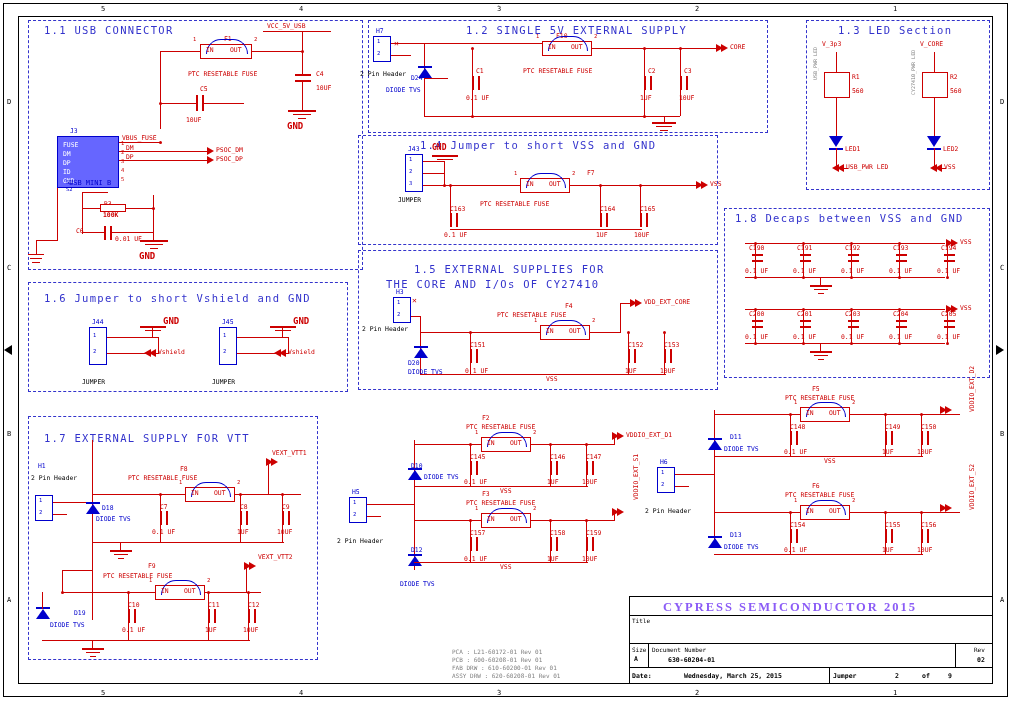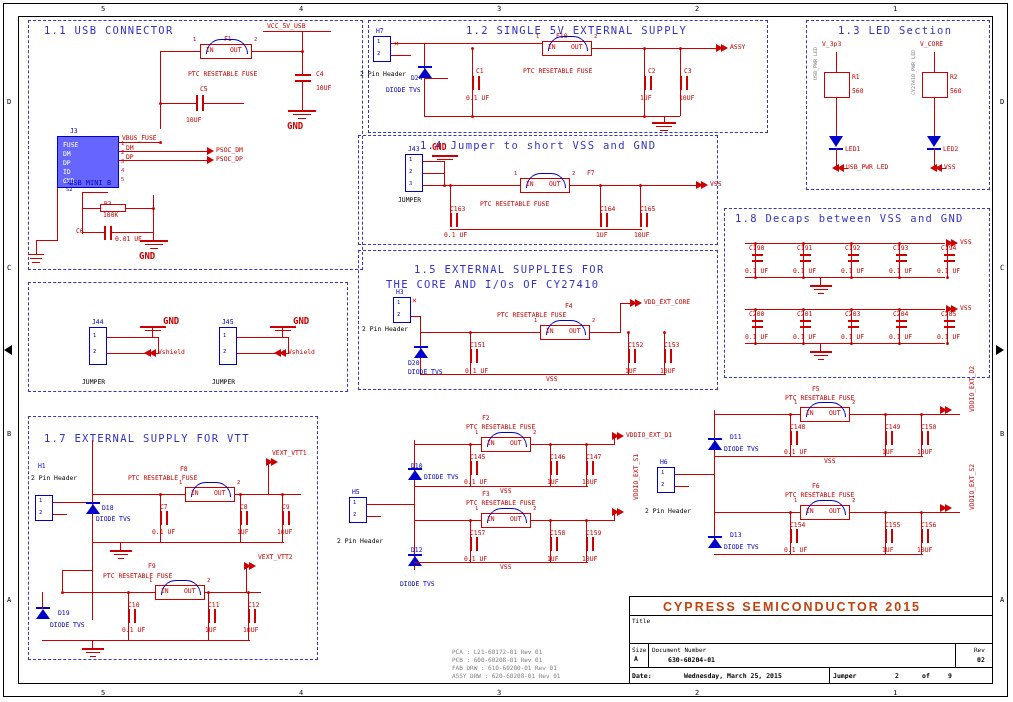--- a/index.html
+++ b/index.html
@@ -21,21 +21,21 @@
   .lblk{font-size:6.4px;color:#000;font-family:"DejaVu Sans Mono",monospace;white-space:nowrap;}
   .pin{font-size:5.4px;color:#cc0000;font-family:"DejaVu Sans Mono",monospace;}
   .pinb{font-size:5.4px;color:#0000cc;font-family:"DejaVu Sans Mono",monospace;}
   .node{width:3px;height:3px;border-radius:50%;background:#cc0000;}
   .rect-b{border:1px solid #0000cc;box-sizing:border-box;background:#ffffff;}
   .rect-r{border:1px solid #cc0000;box-sizing:border-box;background:#ffffff;}
   .connblue{border:1px solid #0000cc;box-sizing:border-box;background:#6666ff;}
   
   .tb{border:1px solid #000;box-sizing:border-box;background:#fff;}
   .tb-t{font-family:"DejaVu Sans Mono",monospace;font-size:6px;color:#000;}
-  .tb-big{font-family:Liberation Sans, sans-serif;font-size:12.5px;letter-spacing:2px;color:#c2410c;font-weight:bold;}
+  .tb-big{font-family:Liberation Serif, serif;font-size:12.5px;letter-spacing:2px;color:#8b5cf6;font-weight:bold;}
   .tb-mid{font-family:"DejaVu Sans Mono",monospace;font-size:10px;color:#000;font-weight:bold;}
   .tb-sm{font-family:"DejaVu Sans Mono",monospace;font-size:6.5px;color:#000;font-weight:bold;}
   .notes{font-family:"DejaVu Sans Mono",monospace;font-size:6px;color:#808080;line-height:8px;white-space:pre;}
   .gndtxt{font-size:9px;color:#cc0000;font-family:"DejaVu Sans Mono",monospace;font-weight:bold;}
 </style>
 </head>
 <body>
 
 <div id="sheet">
 
@@ -130,21 +130,21 @@
   <div class="abs w" style="left:119px;top:151px;width:88px;height:1px;"></div>
   <div class="abs w" style="left:119px;top:160px;width:88px;height:1px;"></div>
   <div class="abs lbl" style="left:126px;top:144px;">DM</div>
   <div class="abs lbl" style="left:126px;top:153px;">DP</div>
   <div class="abs" style="left:207px;top:147px;width:0;height:0;border-top:4px solid transparent;border-bottom:4px solid transparent;border-left:7px solid #cc0000;"></div>
   <div class="abs" style="left:207px;top:156px;width:0;height:0;border-top:4px solid transparent;border-bottom:4px solid transparent;border-left:7px solid #cc0000;"></div>
   <div class="abs lbl" style="left:216px;top:146px;">PSOC_DM</div>
   <div class="abs lbl" style="left:216px;top:155px;">PSOC_DP</div>
 
   <div class="abs lbl" style="left:104px;top:200px;">R3</div>
-  <div class="abs lbl" style="left:103px;top:211px;">100K</div>
+  <div class="abs lbl" style="left:103px;top:211px;font-weight:bold;">100K</div>
   <div class="abs rect-r" style="left:100px;top:204px;width:26px;height:8px;"></div>
   <div class="abs w" style="left:82px;top:208px;width:18px;height:1px;"></div>
   <div class="abs w" style="left:126px;top:208px;width:28px;height:1px;"></div>
   <div class="abs w" style="left:82px;top:192px;width:1px;height:16px;"></div>
   <div class="abs w" style="left:82px;top:192px;width:26px;height:1px;"></div>
   <div class="abs w" style="left:153px;top:195px;width:1px;height:45px;"></div>
   <div class="abs node" style="left:152px;top:207px;"></div>
   <div class="abs lbl" style="left:76px;top:227px;">C6</div>
   <div class="abs lbl" style="left:115px;top:235px;">0.01 UF</div>
   <div class="abs w" style="left:104px;top:226px;width:1.6px;height:14px;"></div>
@@ -189,21 +189,21 @@
   <div class="abs lbl" style="left:523px;top:67px;">PTC RESETABLE FUSE</div>
   <div class="abs rect-r" style="left:542px;top:41px;width:50px;height:15px;"></div>
   <div class="abs" style="left:548px;top:36px;width:38px;height:14px;border:1.3px solid #0000cc;border-bottom:none;border-radius:20px 20px 0 0;"></div>
   <div class="abs pin" style="left:536px;top:33px;">1</div>
   <div class="abs pin" style="left:594px;top:33px;">2</div>
   <div class="abs lbl" style="left:548px;top:43px;">IN</div>
   <div class="abs lbl" style="left:571px;top:43px;">OUT</div>
   <div class="abs w" style="left:592px;top:48px;width:124px;height:1px;"></div>
   <div class="abs" style="left:716px;top:44px;width:0;height:0;border-top:4px solid transparent;border-bottom:4px solid transparent;border-left:7px solid #cc0000;"></div>
   <div class="abs" style="left:721px;top:44px;width:0;height:0;border-top:4px solid transparent;border-bottom:4px solid transparent;border-left:7px solid #cc0000;"></div>
-  <div class="abs lbl" style="left:730px;top:43px;">ASSY</div>
+  <div class="abs lbl" style="left:730px;top:43px;">CORE</div>
 
   <div class="abs lbl" style="left:476px;top:67px;">C1</div>
   <div class="abs lbl" style="left:466px;top:94px;">0.1 UF</div>
   <div class="abs w" style="left:472px;top:76px;width:1.6px;height:14px;"></div>
   <div class="abs w" style="left:478px;top:76px;width:1.6px;height:14px;"></div>
   <div class="abs w" style="left:472px;top:48px;width:1px;height:28px;"></div>
   <div class="abs node" style="left:471px;top:47px;"></div>
   <div class="abs w" style="left:472px;top:90px;width:1px;height:26px;"></div>
 
   <div class="abs lbl" style="left:648px;top:67px;">C2</div>
@@ -403,20 +403,21 @@
   <div class="abs lbl" style="left:660px;top:367px;">10UF</div>
   <div class="abs w" style="left:664px;top:349px;width:1.6px;height:14px;"></div>
   <div class="abs w" style="left:670px;top:349px;width:1.6px;height:14px;"></div>
   <div class="abs w" style="left:664px;top:332px;width:1px;height:17px;"></div>
   <div class="abs node" style="left:663px;top:331px;"></div>
   <div class="abs w" style="left:664px;top:363px;width:1px;height:11px;"></div>
   <div class="abs w" style="left:420px;top:374px;width:246px;height:1px;"></div>
   <div class="abs lbl" style="left:546px;top:375px;">VSS</div>
 
   <div class="abs blk" style="left:28px;top:282px;width:320px;height:110px;"></div>
+  <div class="abs blk-title" style="left:44px;top:292px;">1.6 Jumper to short Vshield and GND</div>
 
   <div class="abs lblb" style="left:92px;top:318px;">J44</div>
   <div class="abs rect-b" style="left:89px;top:327px;width:18px;height:38px;"></div>
   <div class="abs pinb" style="left:93px;top:332px;">1</div>
   <div class="abs pinb" style="left:93px;top:348px;">2</div>
   <div class="abs lblk" style="left:82px;top:378px;">JUMPER</div>
   <div class="abs w" style="left:107px;top:337px;width:52px;height:1px;"></div>
   <div class="abs w" style="left:107px;top:353px;width:52px;height:1px;"></div>
   <div class="abs w" style="left:158px;top:337px;width:1px;height:16px;"></div>
   <div class="abs w" style="left:140px;top:326px;width:26px;height:1.6px;"></div>
@@ -715,21 +716,21 @@
   <div class="abs w" style="left:205px;top:592px;width:56px;height:1px;"></div>
   <div class="abs w" style="left:62px;top:570px;width:1px;height:22px;"></div>
   <div class="abs w" style="left:62px;top:570px;width:30px;height:1px;"></div>
   <div class="abs w" style="left:246px;top:566px;width:1px;height:26px;"></div>
   <div class="abs" style="left:244px;top:562px;width:0;height:0;border-top:4px solid transparent;border-bottom:4px solid transparent;border-left:7px solid #cc0000;"></div>
   <div class="abs" style="left:249px;top:562px;width:0;height:0;border-top:4px solid transparent;border-bottom:4px solid transparent;border-left:7px solid #cc0000;"></div>
   <div class="abs lbl" style="left:258px;top:553px;">VEXT_VTT2</div>
 
   <div class="abs" style="left:36px;top:609px;width:0;height:0;border-left:7px solid transparent;border-right:7px solid transparent;border-bottom:10px solid #0000cc;"></div>
   <div class="abs" style="left:36px;top:607px;width:14px;height:1.6px;background:#0000cc;"></div>
-  <div class="abs lblb" style="left:58px;top:609px;">D19</div>
+  <div class="abs lblb" style="left:74px;top:609px;">D19</div>
   <div class="abs lblb" style="left:50px;top:621px;">DIODE TVS</div>
   <div class="abs w" style="left:42px;top:592px;width:1px;height:17px;"></div>
   <div class="abs node" style="left:61px;top:591px;"></div>
 
   <div class="abs lbl" style="left:128px;top:601px;">C10</div>
   <div class="abs lbl" style="left:122px;top:626px;">0.1 UF</div>
   <div class="abs w" style="left:128px;top:609px;width:1.6px;height:14px;"></div>
   <div class="abs w" style="left:134px;top:609px;width:1.6px;height:14px;"></div>
   <div class="abs w" style="left:128px;top:592px;width:1px;height:17px;"></div>
   <div class="abs node" style="left:127px;top:591px;"></div>

